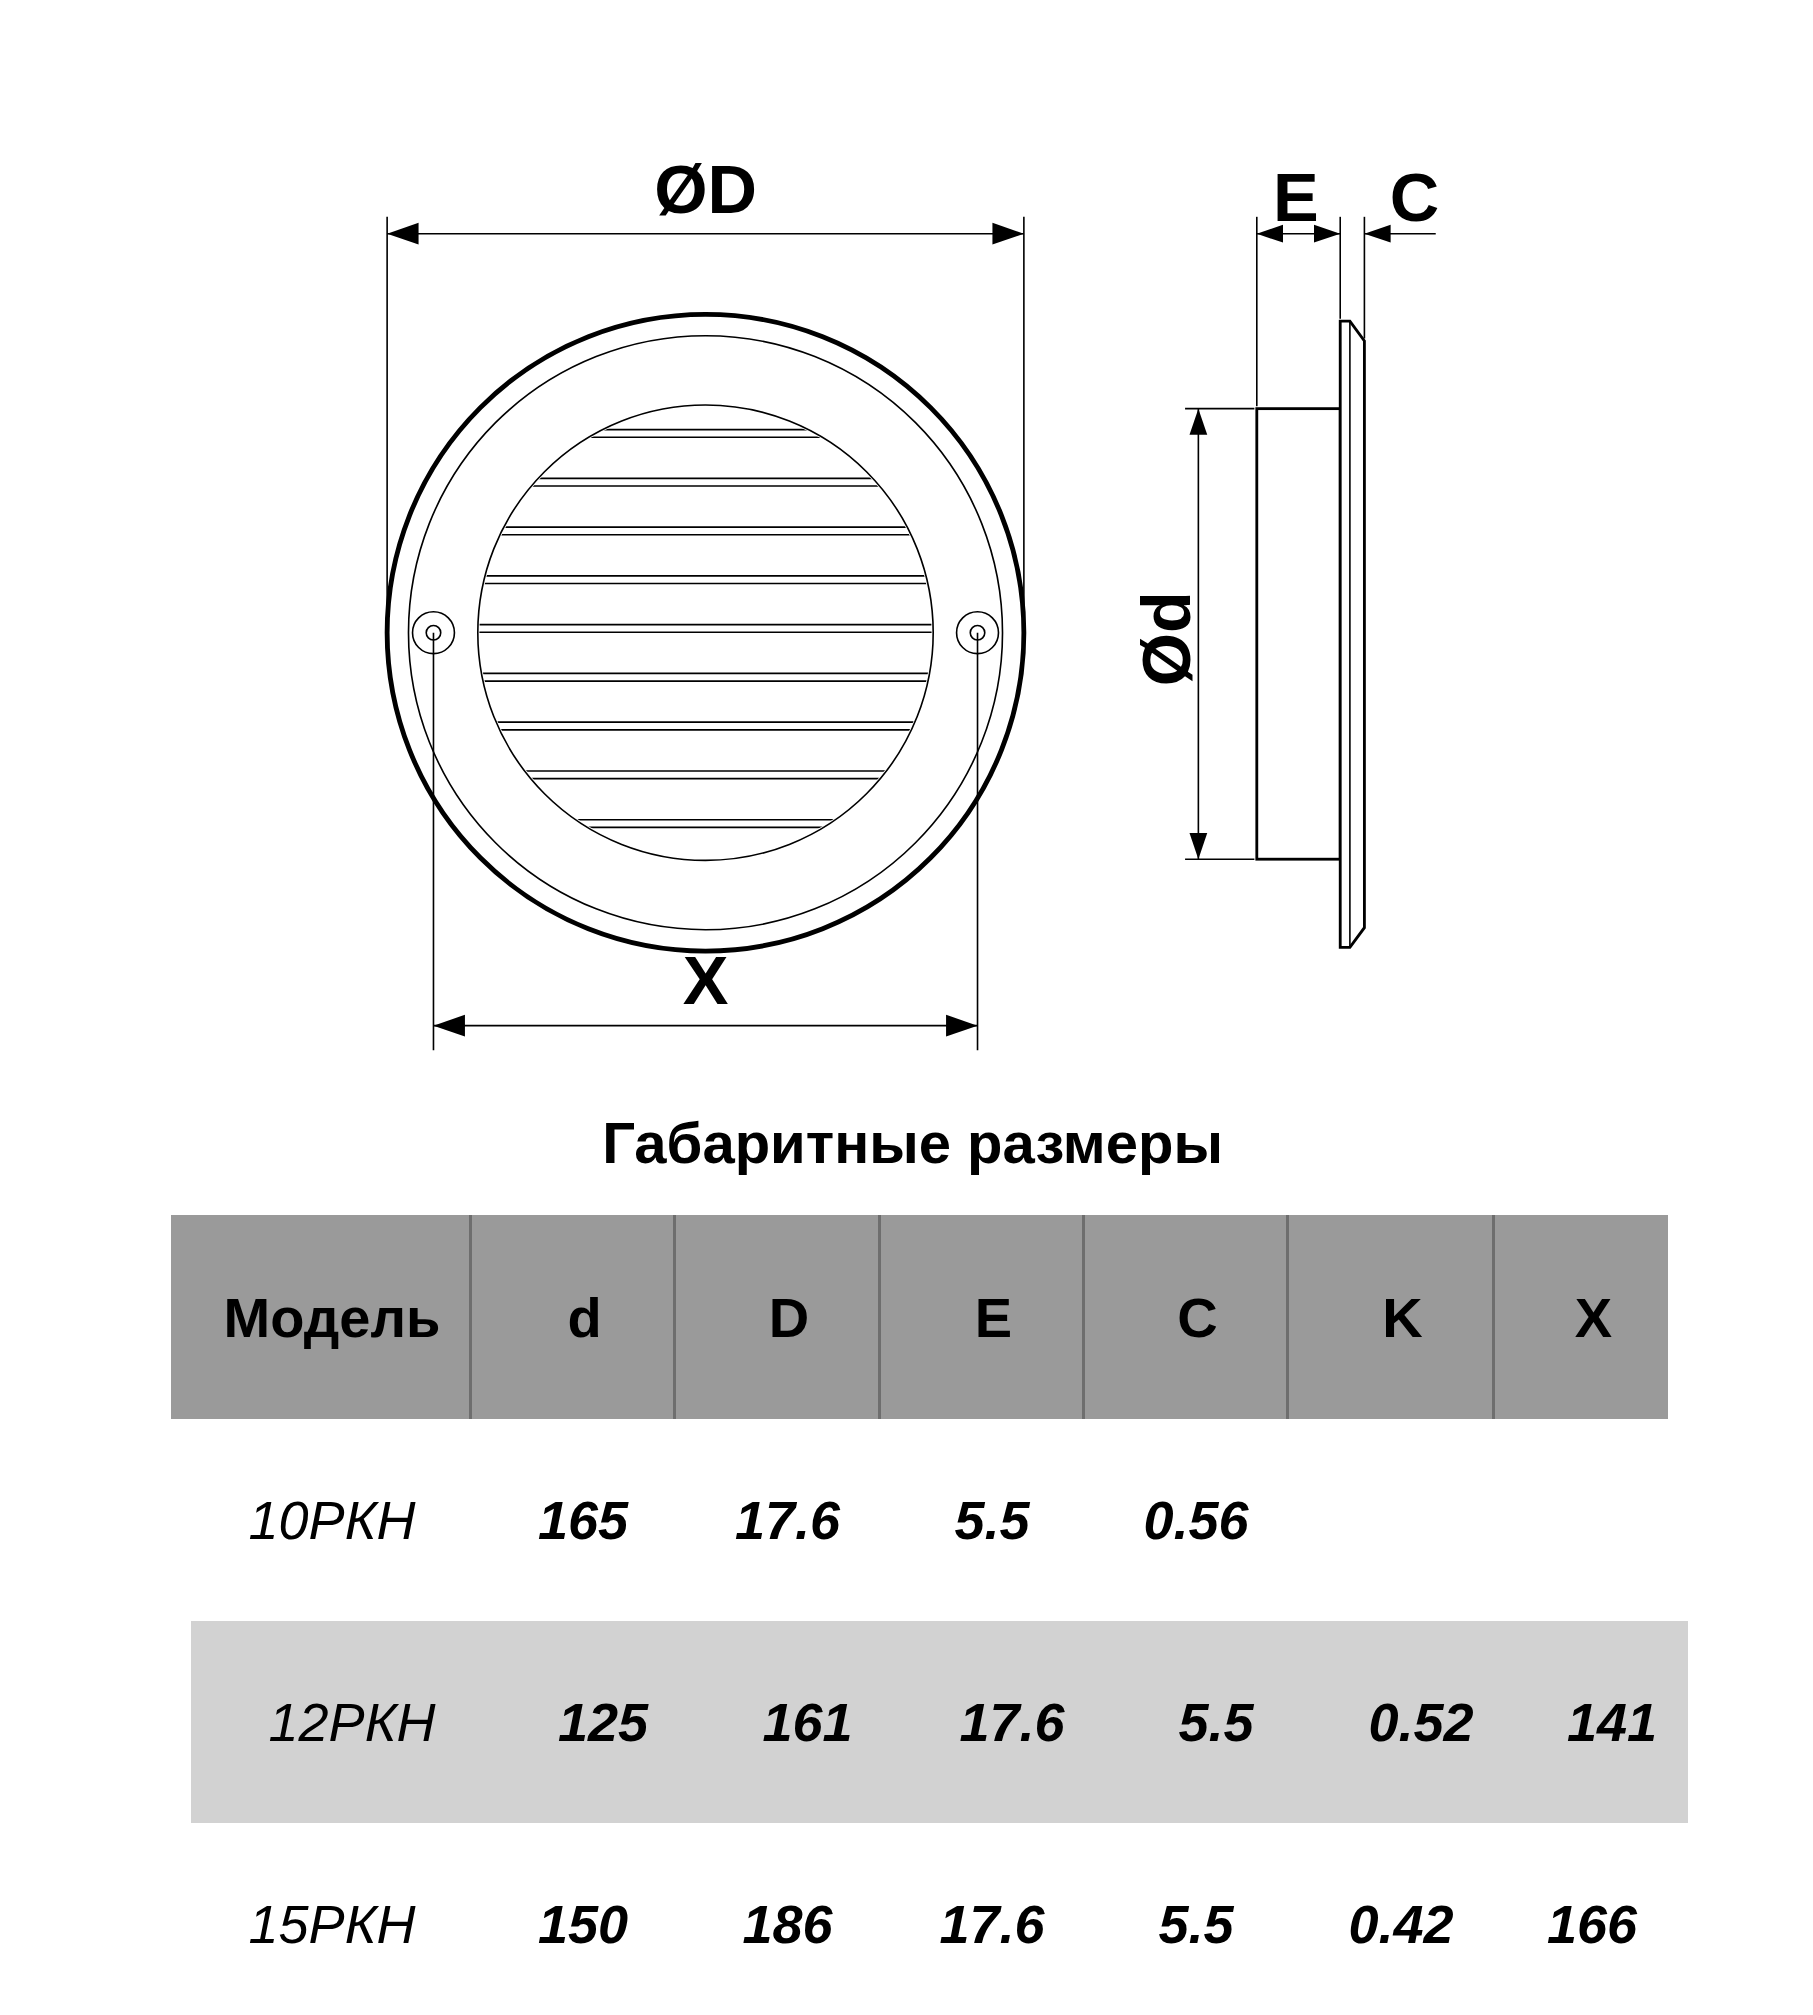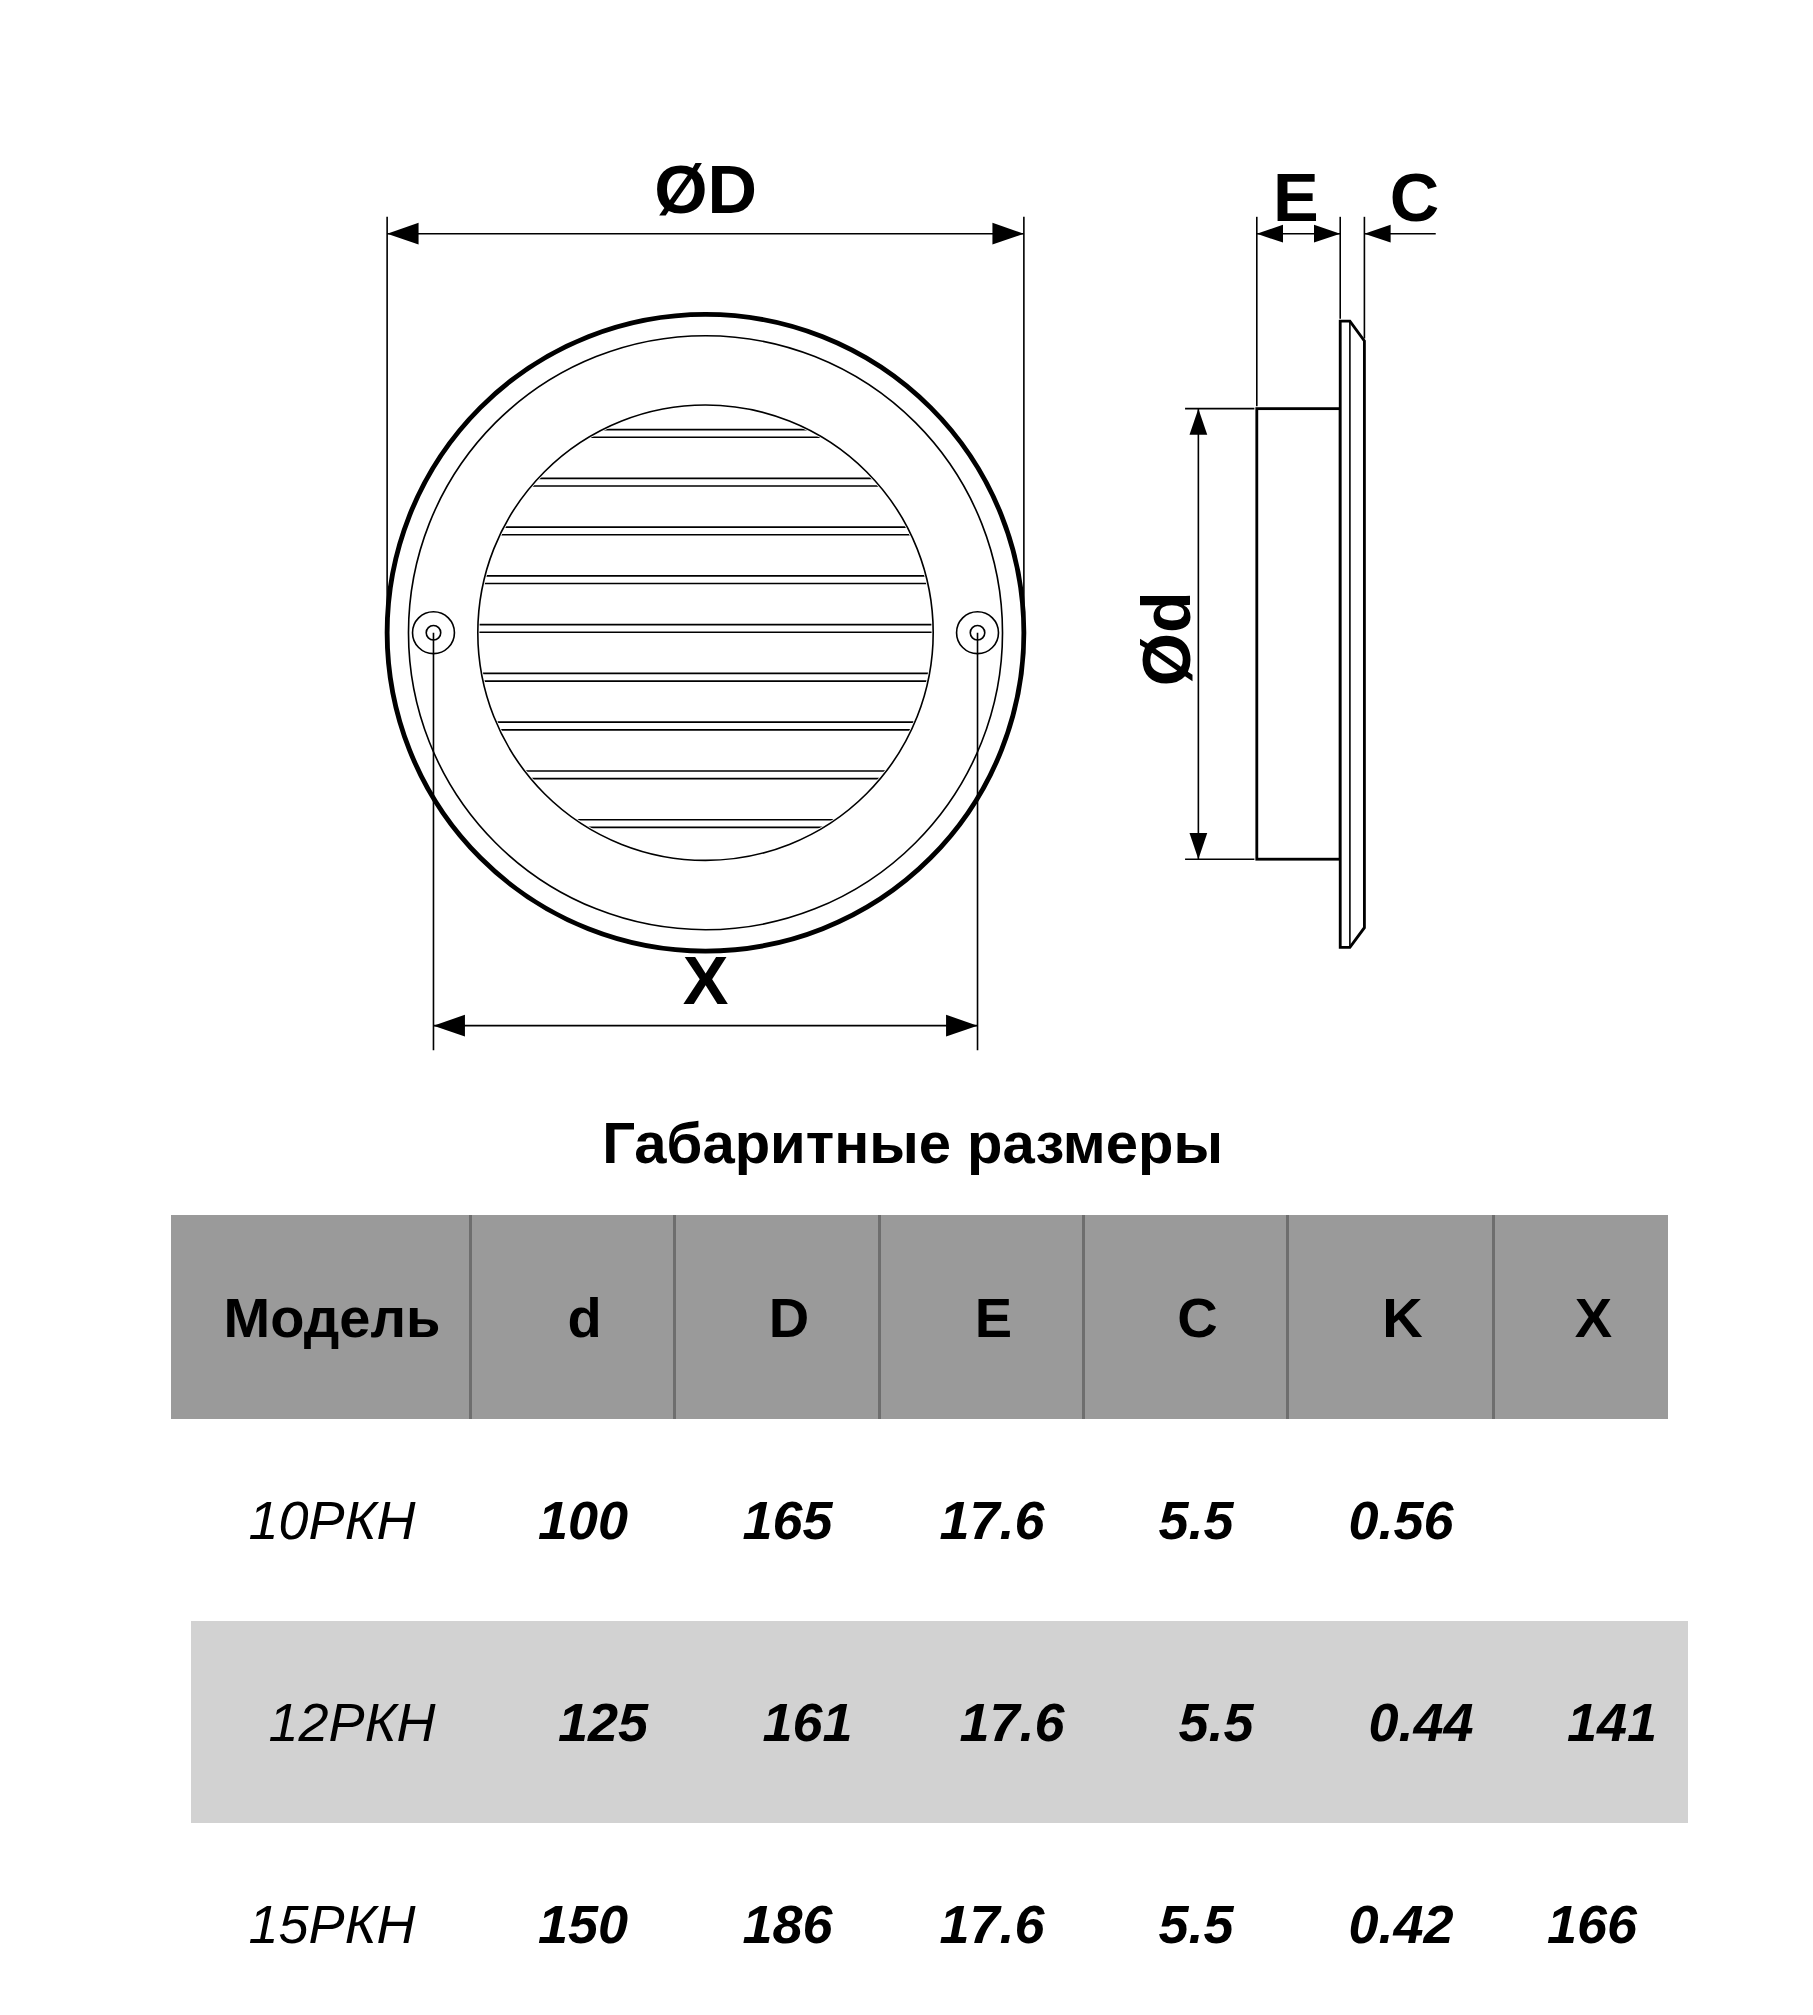--- a/index.html
+++ b/index.html
@@ -169,34 +169,33 @@
       <div class="cell">d</div>
       <div class="cell">D</div>
       <div class="cell">E</div>
       <div class="cell">C</div>
       <div class="cell">K</div>
       <div class="cell">X</div>
     </div>
 
     <div class="t-row t-data">
       <div class="cell model">10РКН</div>
-      <div class="cell">100</div>
       <div class="cell">165</div>
       <div class="cell">17.6</div>
       <div class="cell">5.5</div>
       <div class="cell">0.56</div>
     </div>
 
     <div class="t-row t-data alt">
       <div class="cell model">12РКН</div>
       <div class="cell">125</div>
       <div class="cell">161</div>
       <div class="cell">17.6</div>
       <div class="cell">5.5</div>
-      <div class="cell">0.44</div>
+      <div class="cell">0.52</div>
       <div class="cell">141</div>
     </div>
 
     <div class="t-row t-data">
       <div class="cell model">15РКН</div>
       <div class="cell">150</div>
       <div class="cell">186</div>
       <div class="cell">17.6</div>
       <div class="cell">5.5</div>
       <div class="cell">0.42</div>

